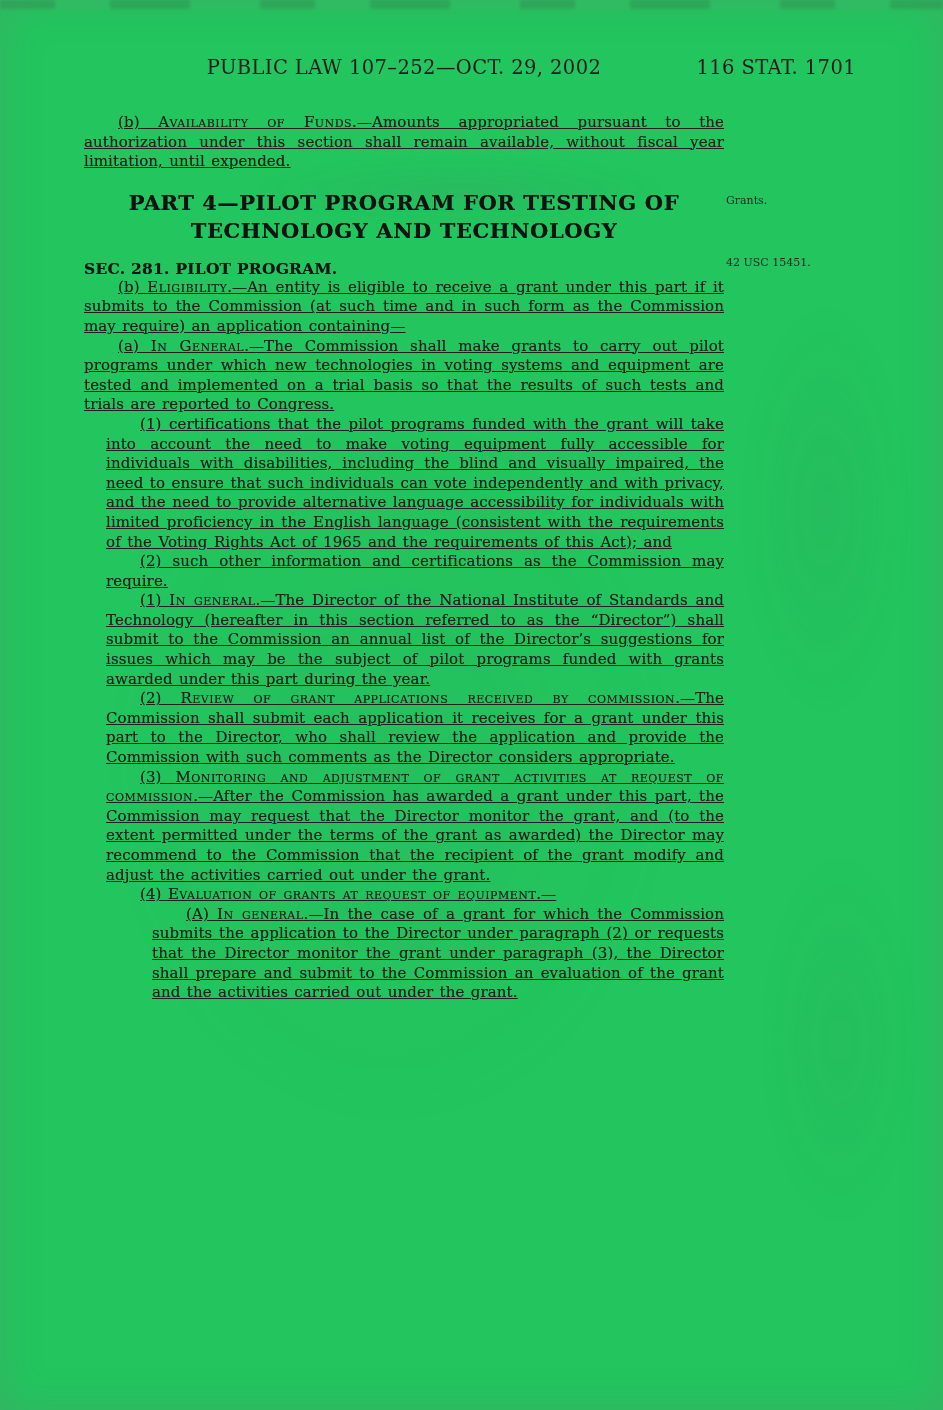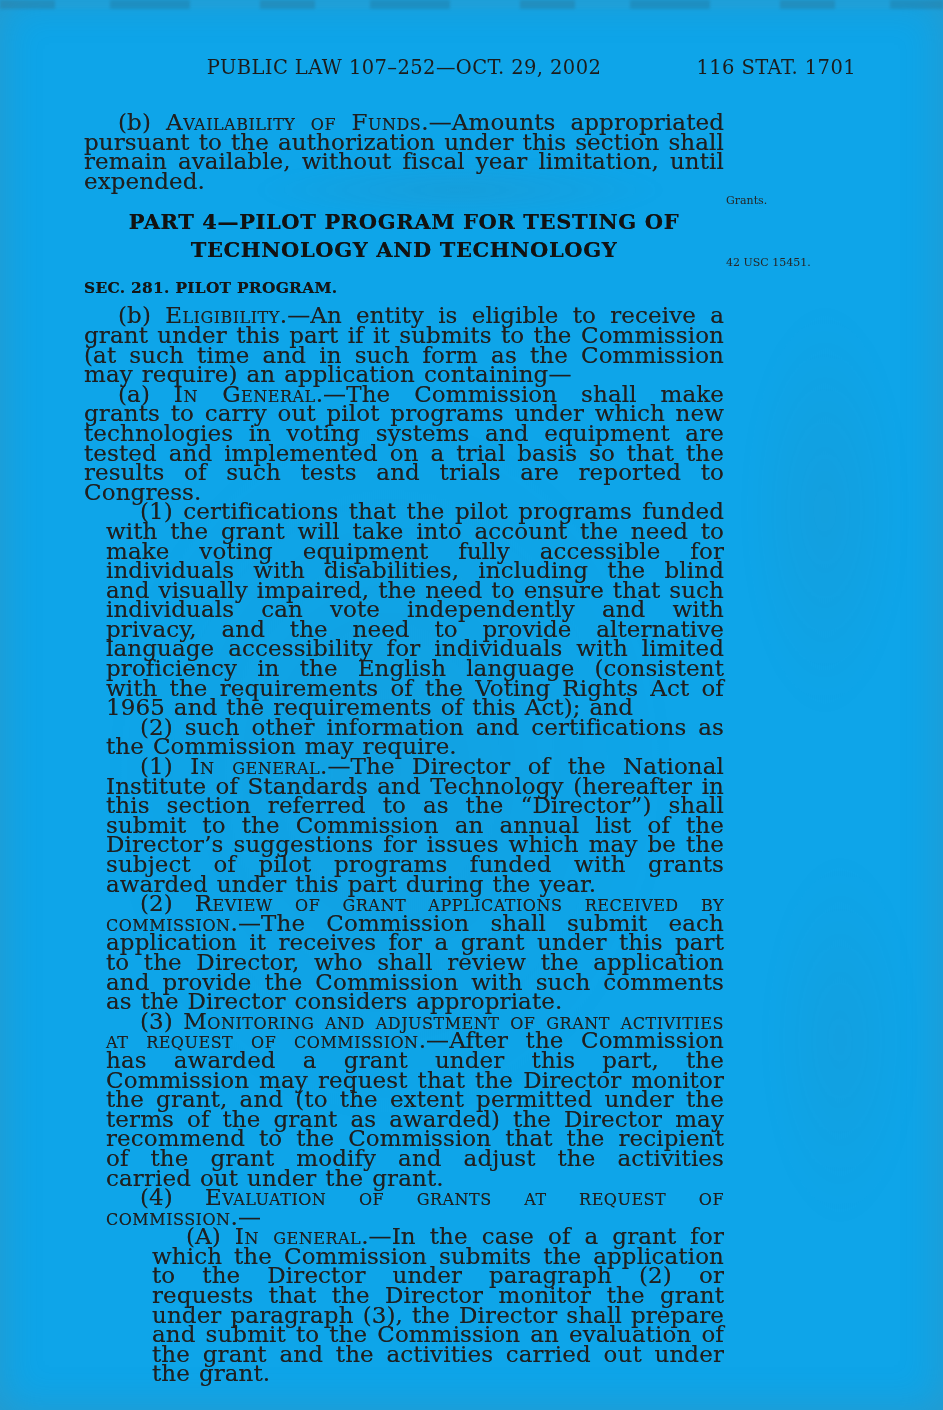--- a/index.html
+++ b/index.html
@@ -1,19 +1,19 @@
 <!DOCTYPE html>
 <html><head>
 <meta charset="utf-8">
 <style>
   html,body{margin:0;padding:0;background:#d9d9d6;}
   .page{
     position:relative;
     width:943px;height:1410px;
-    background:#0ea5e9;
+    background:#22c55e;
     font-family:"DejaVu Serif", serif;
     color:#222;
     overflow:hidden;
     box-shadow:inset 0 0 40px rgba(120,120,115,0.25);
   }
   
   .scan-edge-top{
     position:absolute;top:0;left:0;width:100%;height:9px;
     background:repeating-linear-gradient(90deg,
       rgba(70,70,70,0.35) 0 55px, rgba(150,150,150,0.10) 55px 110px,
@@ -30,39 +30,40 @@
 
   .running-head{position:relative;height:30px;font-size:19.5px;letter-spacing:.4px;color:#1c1c1c;}
   .law-title{position:absolute;left:0;width:640px;text-align:center;white-space:nowrap;}
   .stat-number{position:absolute;right:0;top:0;white-space:nowrap;}
 
   .text-column{width:640px;}
   .intro-wrap{margin-top:27px;}
 
   .para{
     margin:0;padding:0;
-    font-size:23px;line-height:19.6px;
+    font-size:15px;line-height:19.6px;
     text-align:justify;
     word-spacing:1.5px;letter-spacing:.1px;
     color:#1f1f1f;
     text-shadow:0 0 .4px rgba(30,30,30,.55);
+    text-decoration:underline;
   }
   .para.ind0{margin-left:0;text-indent:34px;}
   .para.ind1{margin-left:22px;text-indent:34px;}
   .para.ind2{margin-left:68px;text-indent:34px;}
   .sc{font-variant:small-caps;letter-spacing:.5px;}
 
   .part-heading{
     margin-top:17px;width:640px;text-align:center;
     font-weight:bold;font-size:21px;line-height:28px;
     letter-spacing:.6px;color:#121212;
     text-shadow:0 0 .5px rgba(0,0,0,.6);
   }
   .sec-heading{
-    margin-top:15px;margin-bottom:9px;
+    margin-top:15px;
     font-weight:bold;font-size:15.4px;letter-spacing:.3px;color:#151515;
     text-shadow:0 0 .4px rgba(0,0,0,.55);
   }
   .margin-note{
     position:absolute;left:642px;width:130px;
     font-size:11px;line-height:17px;color:#262626;white-space:nowrap;
   }
   .note-grants{top:136px;}
   .note-usc{top:198px;}
 </style>
@@ -100,19 +101,19 @@
       <div class="sec-heading">SEC. 281. PILOT PROGRAM.</div>
 
       <div>
           <p class="para ind0"><span class="">(b) </span><span class="sc">Eligibility</span><span class="">.—An entity is eligible to receive a grant under this part if it submits to the Commission (at such time and in such form as the Commission may require) an application containing—</span></p>
           <p class="para ind0"><span class="">(a) </span><span class="sc">In General</span><span class="">.—The Commission shall make grants to carry out pilot programs under which new technologies in voting systems and equipment are tested and implemented on a trial basis so that the results of such tests and trials are reported to Congress.</span></p>
           <p class="para ind1"><span class="">(1) certifications that the pilot programs funded with the grant will take into account the need to make voting equipment fully accessible for individuals with disabilities, including the blind and visually impaired, the need to ensure that such individuals can vote independently and with privacy, and the need to provide alternative language accessibility for individuals with limited proficiency in the English language (consistent with the requirements of the Voting Rights Act of 1965 and the requirements of this Act); and</span></p>
           <p class="para ind1"><span class="">(2) such other information and certifications as the Commission may require.</span></p>
           <p class="para ind1"><span class="">(1) </span><span class="sc">In general</span><span class="">.—The Director of the National Institute of Standards and Technology (hereafter in this section referred to as the “Director”) shall submit to the Commission an annual list of the Director’s suggestions for issues which may be the subject of pilot programs funded with grants awarded under this part during the year.</span></p>
           <p class="para ind1"><span class="">(2) </span><span class="sc">Review of grant applications received by commission</span><span class="">.—The Commission shall submit each application it receives for a grant under this part to the Director, who shall review the application and provide the Commission with such comments as the Director considers appropriate.</span></p>
           <p class="para ind1"><span class="">(3) </span><span class="sc">Monitoring and adjustment of grant activities at request of commission</span><span class="">.—After the Commission has awarded a grant under this part, the Commission may request that the Director monitor the grant, and (to the extent permitted under the terms of the grant as awarded) the Director may recommend to the Commission that the recipient of the grant modify and adjust the activities carried out under the grant.</span></p>
-          <p class="para ind1"><span class="">(4) </span><span class="sc">Evaluation of grants at request of commission</span><span class="">.—</span></p>
+          <p class="para ind1"><span class="">(4) </span><span class="sc">Evaluation of grants at request of equipment</span><span class="">.—</span></p>
           <p class="para ind2"><span class="">(A) </span><span class="sc">In general</span><span class="">.—In the case of a grant for which the Commission submits the application to the Director under paragraph (2) or requests that the Director monitor the grant under paragraph (3), the Director shall prepare and submit to the Commission an evaluation of the grant and the activities carried out under the grant.</span></p>
         </div>
 
     </div>
   </div>
 </div>
 
 </body></html>

